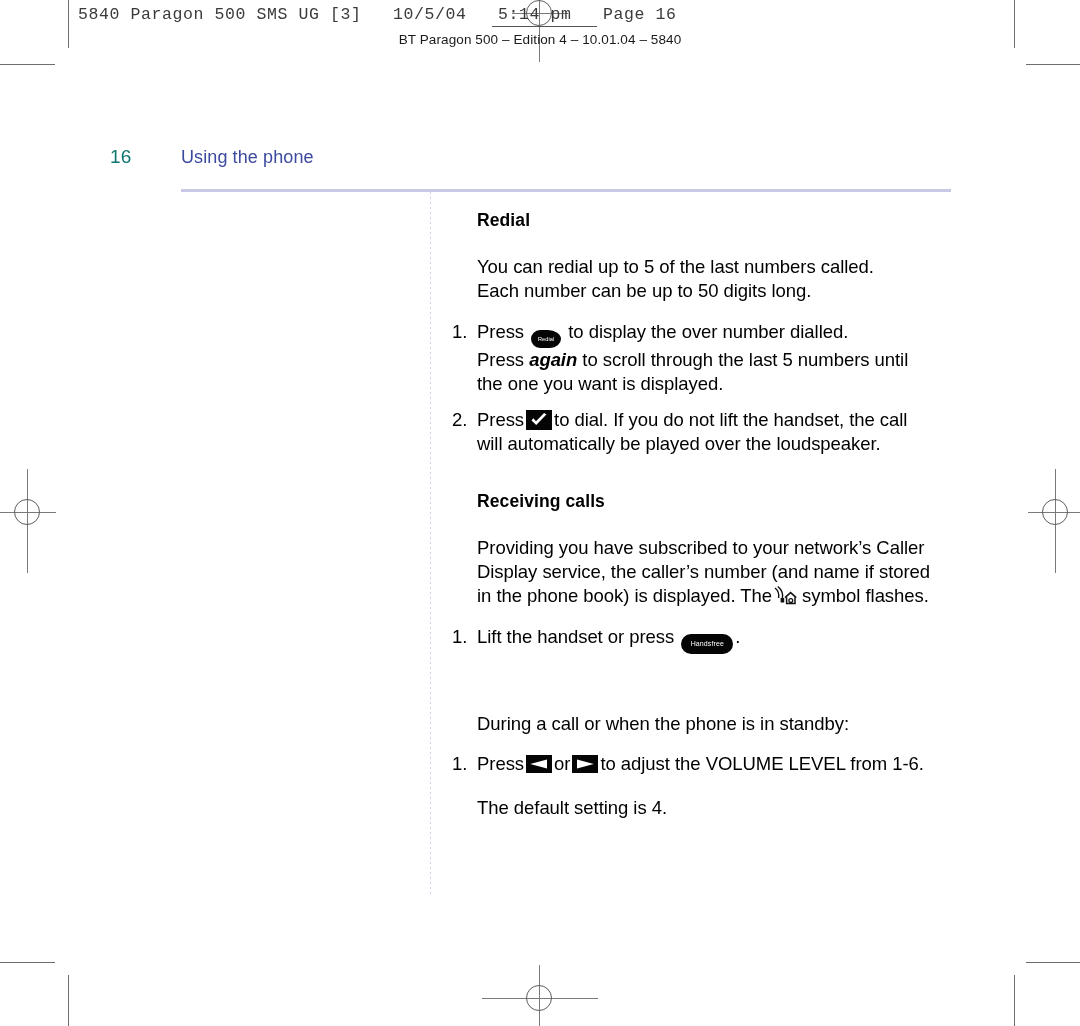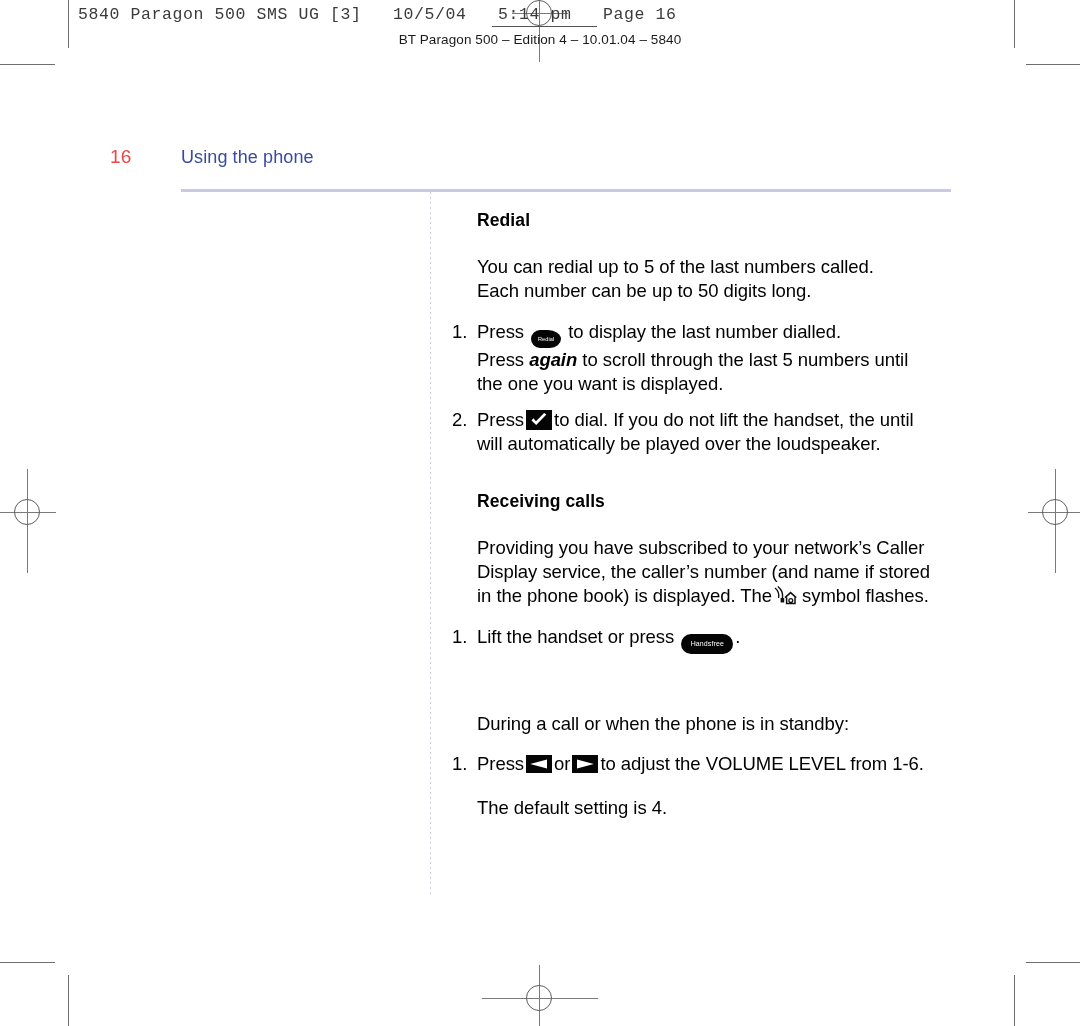--- a/index.html
+++ b/index.html
@@ -84,21 +84,21 @@
     color: #1a1a1a;
     letter-spacing: 0.1px;
   }
 
   
   .folio {
     position: absolute;
     left: 110px;
     top: 146px;
     font-size: 19px;
-    color: #ef4444;
+    color: #0f766e;
     letter-spacing: 0.2px;
   }
   .running-head {
     position: absolute;
     left: 181px;
     top: 147px;
     font-size: 18px;
     color: #3b4a9e;
     letter-spacing: 0.1px;
   }
@@ -285,33 +285,33 @@
       <span>You can redial up to 5 of the last numbers called.</span><br>
       <span>Each number can be up to 50 digits long.</span>
     </p>
     <div class="gap-16"></div>
 
     <ol class="steps">
       <li>
         <span class="num">1.</span>
         <span>Press</span>
         <span class="key key-redial">Redial</span>
-        <span>to display the last number dialled.</span><br>
+        <span>to display the over number dialled.</span><br>
         <span>Press</span>
         <em class="ital">again</em>
         <span>to scroll through the last 5 numbers until</span><br>
         <span>the one you want is displayed.</span>
       </li>
       <div class="gap-12"></div>
       <li>
         <span class="num">2.</span>
         <span>Press</span><span class="key key-tick"><svg width="26" height="20" viewBox="0 0 26 20" aria-hidden="true">
               <rect x="0" y="0" width="26" height="20" fill="#050505"></rect>
               <path d="M5.5 10.4 L10.2 15.0 L20.4 4.6 L18.1 3.0 L10.0 11.2 L7.4 8.3 Z" fill="#ffffff"></path>
-            </svg></span><span>to dial. If you do not lift the handset, the until</span><br>
+            </svg></span><span>to dial. If you do not lift the handset, the call</span><br>
         <span>will automatically be played over the loudspeaker.</span>
       </li>
     </ol>
 
     <div class="gap-34"></div>
 
     <h3 class="sec">Receiving calls</h3>
     <div class="gap-24"></div>
     <p class="para">
       <span>Providing you have subscribed to your network’s Caller</span><br>

